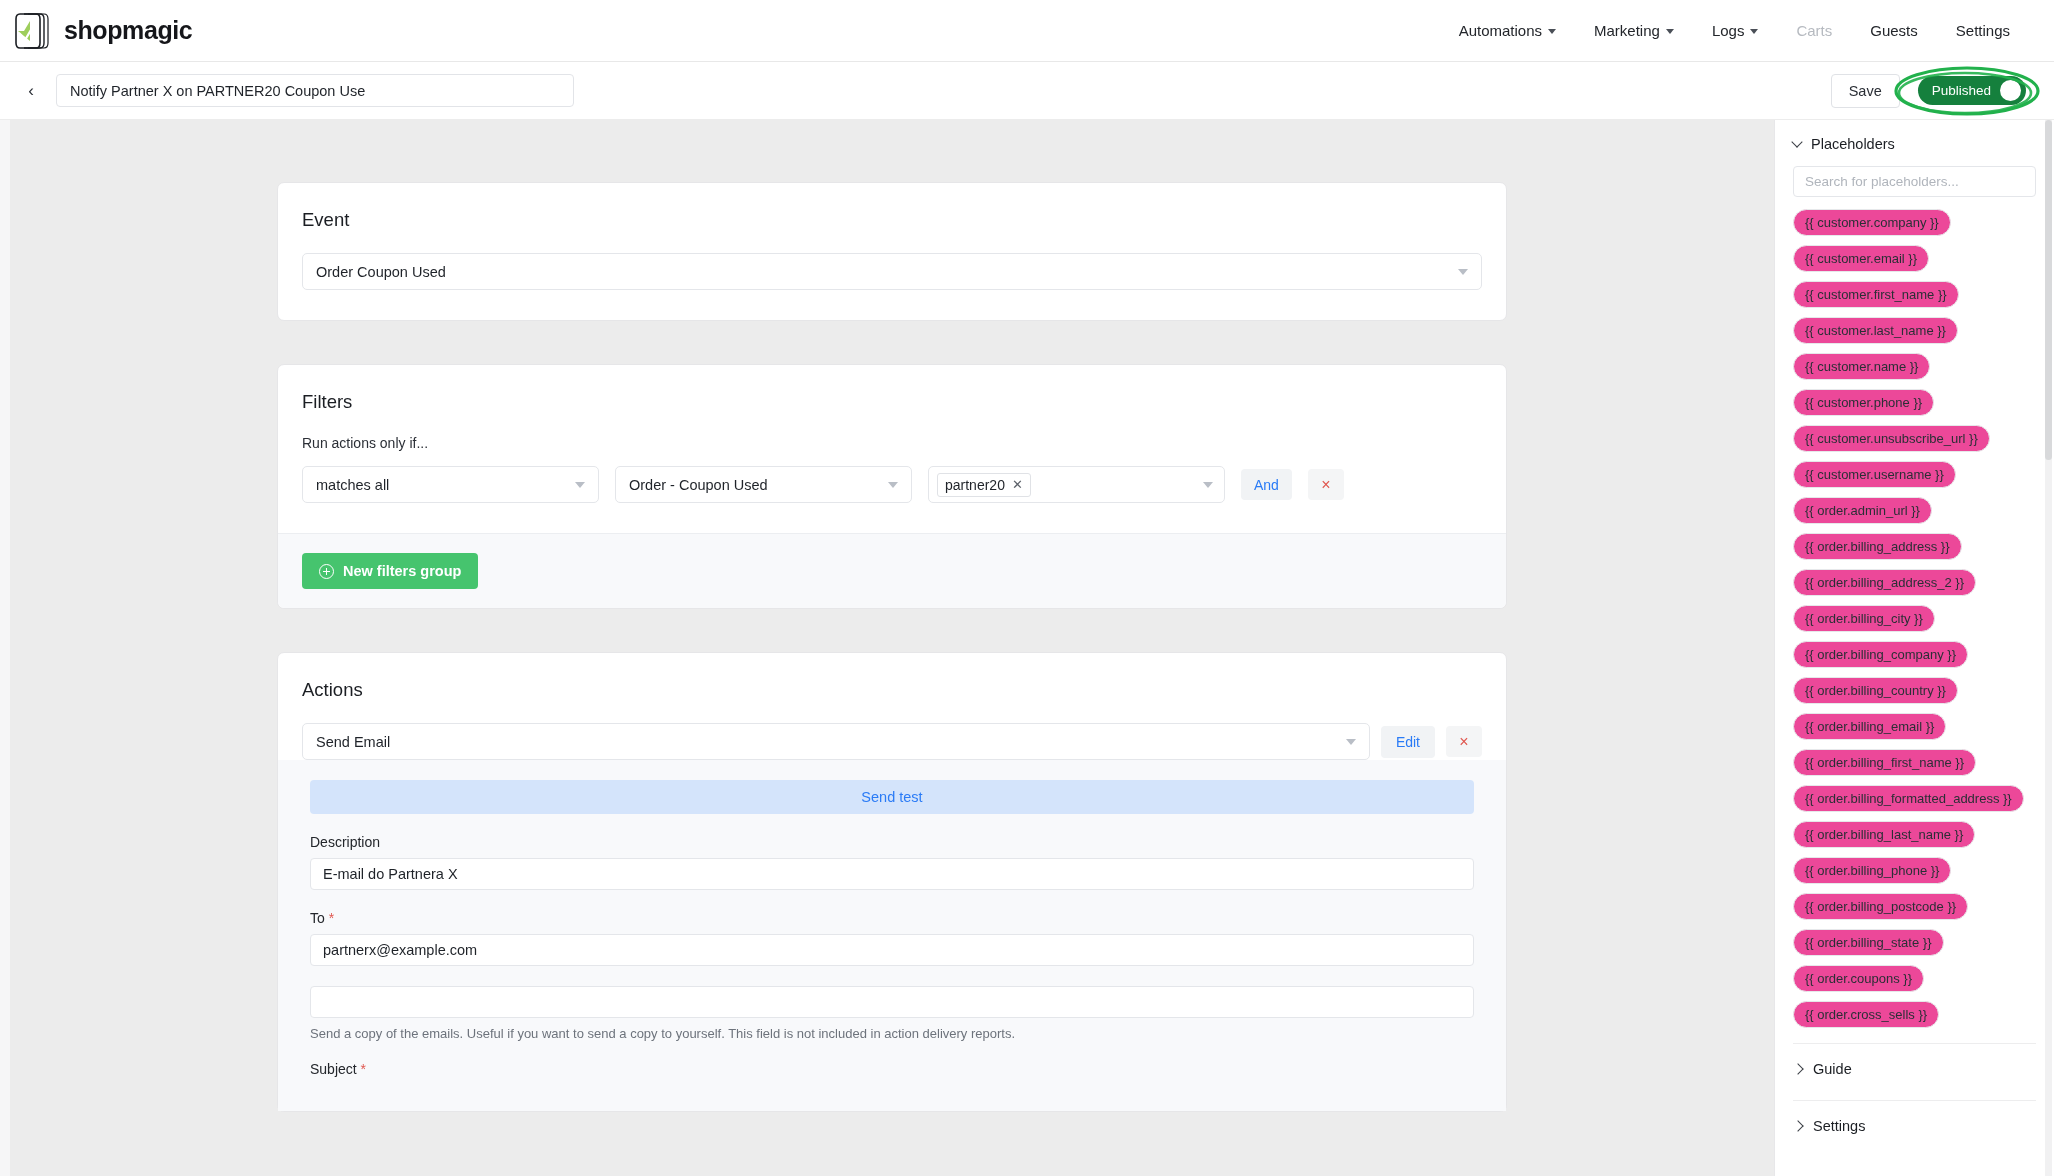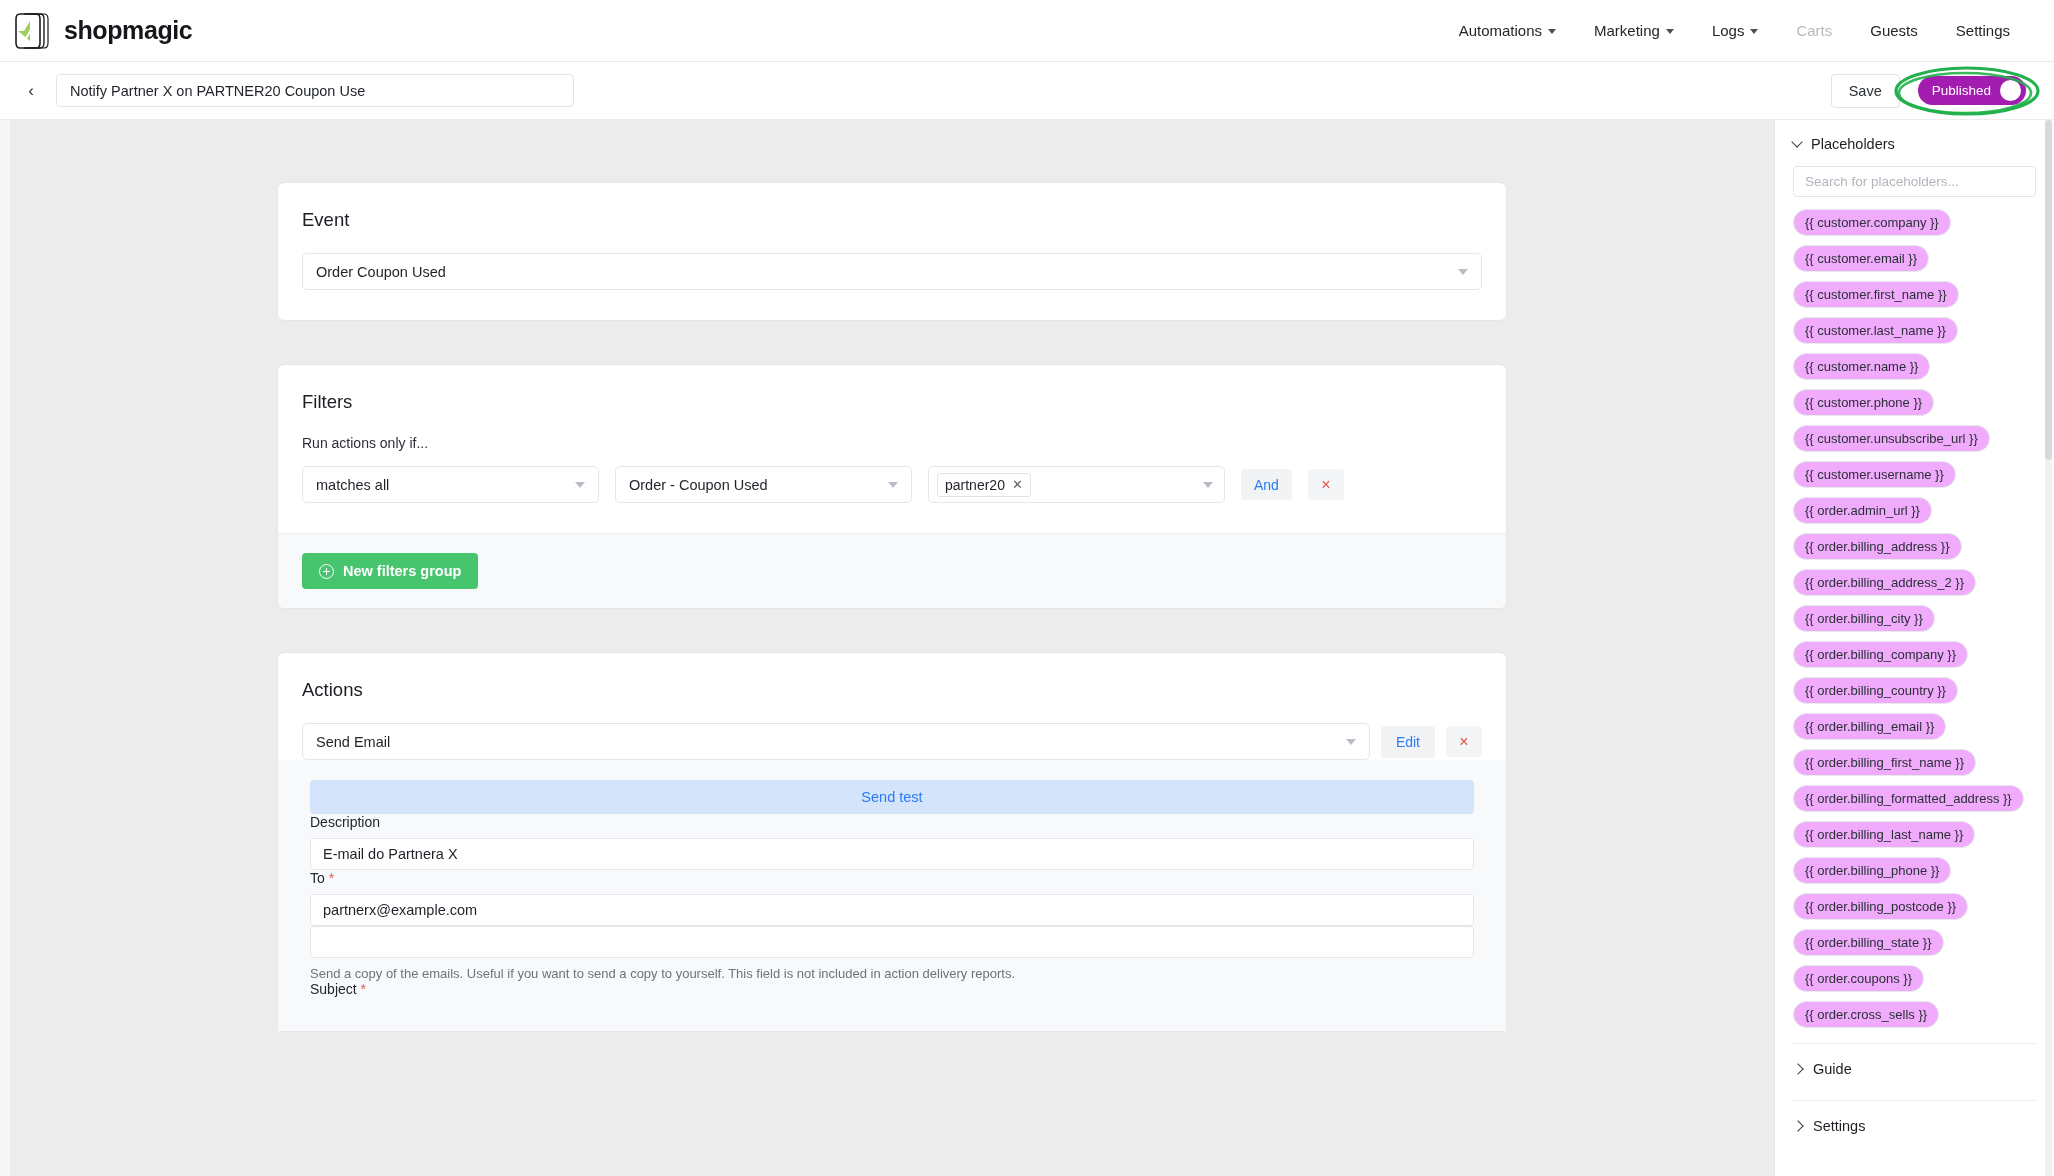--- a/index.html
+++ b/index.html
@@ -56,21 +56,21 @@
   .title-input::placeholder { color: #a8adb5; }
   .tb-right { display: flex; align-items: center; gap: 18px; position: relative; }
   .save-btn {
     border: 1px solid #e0e2e6; background: #fff; border-radius: 4px;
     height: 34px; padding: 0 17px; font-size: 14.5px; color: #2a2e35;
     cursor: pointer; font-family: "Liberation Sans", sans-serif;
   }
   .toggle-wrap { position: relative; display: flex; align-items: center; }
   .toggle {
     display: flex; align-items: center; gap: 9px;
-    background: #a21caf; border-radius: 16px; height: 29px;
+    background: #15803d; border-radius: 16px; height: 29px;
     padding: 0 5px 0 14px; cursor: pointer;
   }
   .toggle-label { color: #fff; font-size: 13.5px; }
   .toggle-knob { width: 21px; height: 21px; border-radius: 50%; background: #fff; }
   .highlight-ellipse {
     position: absolute; left: -27px; top: -12px; width: 152px; height: 54px;
     pointer-events: none;
   }
 
   
@@ -156,21 +156,21 @@
     background: #f1f3f5; border: none; border-radius: 4px;
     height: 32px; padding: 0 15px; color: #2a7bf6; font-size: 14px;
     cursor: pointer; font-family: "Liberation Sans", sans-serif; text-align: center;
   }
   .action-body { background: #f8f9fb; padding: 20px 32px 26px 32px; }
   .sendtest {
     background: #d4e4fb; border-radius: 4px; height: 34px;
     display: flex; align-items: center; justify-content: center;
     color: #2a7bf6; font-size: 14.5px; cursor: pointer;
   }
-  .fl { }
+  .fl { margin-top: 20px; }
   .fl-label { font-size: 14px; color: #23262b; margin-bottom: 8px; }
   .req { color: #e0574f; }
   .fl-input {
     width: 100%; height: 32px; border: 1px solid #e4e6ea; border-radius: 4px;
     background: #fff; font-size: 14.5px; color: #1f2329; padding: 0 12px;
     font-family: "Liberation Sans", sans-serif;
   }
   .fl-help { font-size: 13px; color: #6d737c; margin-top: 8px; }
 
   
@@ -193,21 +193,21 @@
   .sb-search {
     margin: 4px 18px 12px 18px; width: calc(100% - 36px); height: 31px;
     border: 1px solid #e4e6ea; border-radius: 4px; background: #fff;
     font-size: 13.5px; padding: 0 11px; color: #1f2329;
     font-family: "Liberation Sans", sans-serif;
   }
   .sb-search::placeholder { color: #b0b5bc; }
   .ph-list { padding: 0 18px; }
   .ph-chip {
     display: inline-block; border: 1px solid #e6e8ea; border-radius: 14px;
-    background: #f0abfc; padding: 5px 11px; font-size: 13px; color: #2b2f36;
+    background: #ec4899; padding: 5px 11px; font-size: 13px; color: #2b2f36;
     margin-bottom: 9px; cursor: pointer; white-space: nowrap;
   }
   .sb-div { border-top: 1px solid #ededee; margin: 6px 18px 0 18px; }
   .sb-row {
     display: flex; align-items: center; gap: 11px;
     padding: 17px 18px; font-size: 14.5px; color: #1b1e23; cursor: pointer;
   }
   .sb-scrollbar {
     position: absolute; right: 2px; top: 0; width: 7px; height: 100%;
     background: #f1f1f2;

